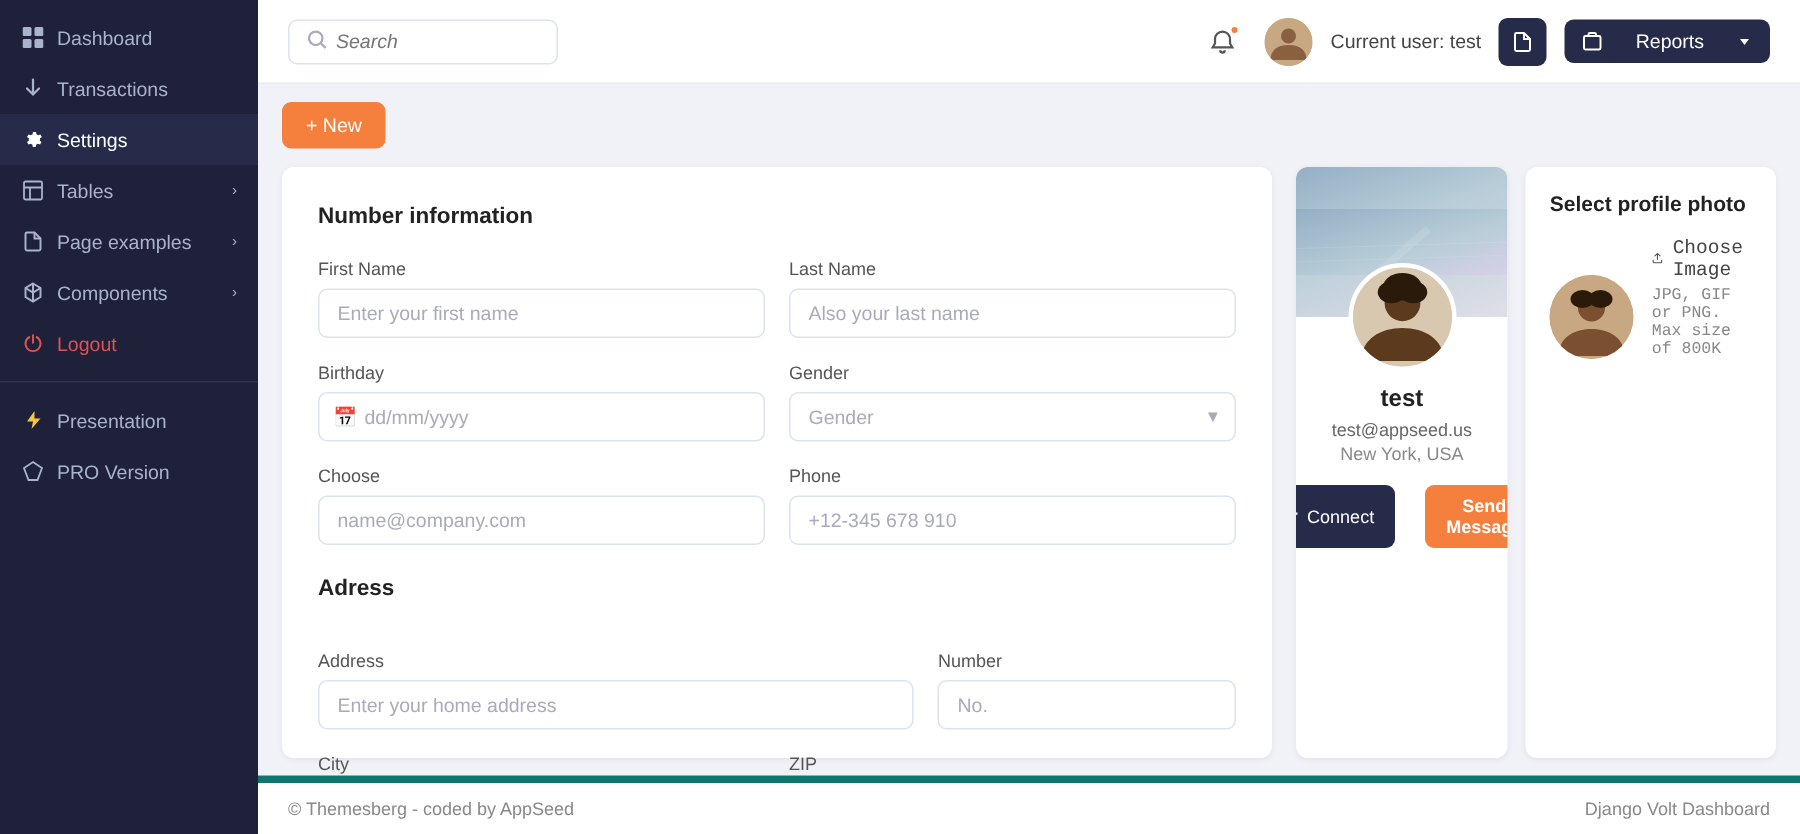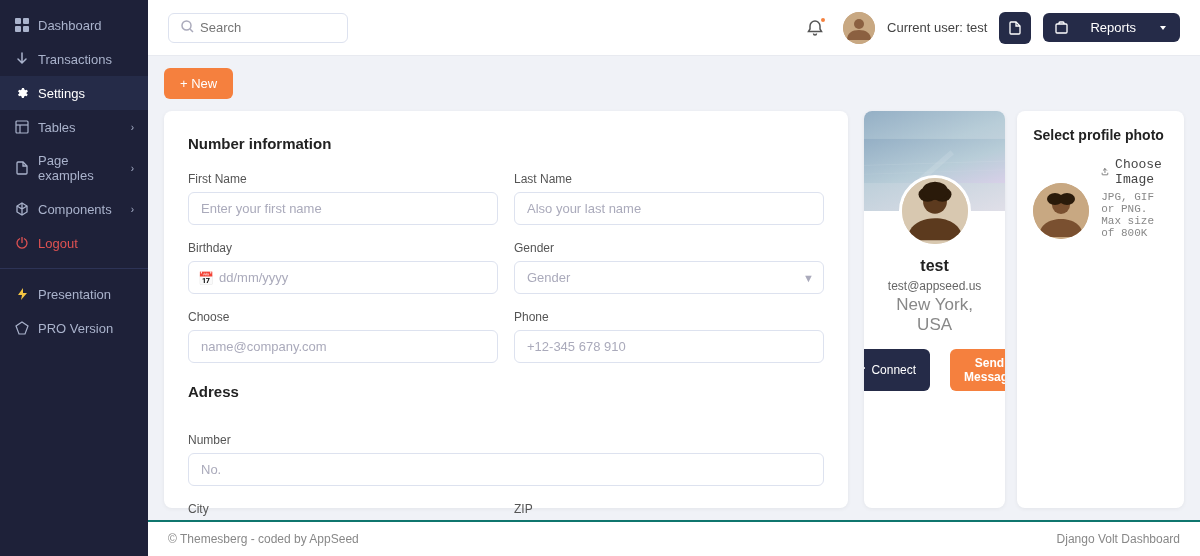--- a/index.html
+++ b/index.html
@@ -1,29 +1,29 @@
 <!DOCTYPE html>
 <html><head>
   <meta charset="utf-8">
   <style>
     * { box-sizing: border-box; margin: 0; padding: 0; }
     body { font-family: -apple-system, BlinkMacSystemFont, 'Segoe UI', sans-serif; background: #f0f2f7; display: flex; height: 556px; overflow: hidden; font-size: 13px; }
 
     
-    .sidebar { width: 148px; background: #1e2139; display: flex; flex-direction: column; height: 100%; flex-shrink: 0; }
+    .sidebar { width: 172px; background: #1e2139; display: flex; flex-direction: column; height: 100%; flex-shrink: 0; }
     .sidebar-nav { flex: 1; padding: 8px 0; }
     .sidebar-item { display: flex; align-items: center; gap: 8px; padding: 9px 14px; color: #aab3cc; cursor: pointer; font-size: 13px; }
     .sidebar-item.active { background: #252b48; color: #fff; }
     .sidebar-icon { width: 16px; height: 16px; display: flex; align-items: center; justify-content: center; flex-shrink: 0; }
     .sidebar-divider { border: none; border-top: 1px solid #2d3356; margin: 8px 0; }
 
     
     .header { background: #fff; height: 56px; display: flex; align-items: center; padding: 0 20px; gap: 12px; border-bottom: 1px solid #e8eaf0; flex-shrink: 0; }
     .search-box { display: flex; align-items: center; gap: 6px; border: 1px solid #dde2ef; border-radius: 6px; padding: 6px 12px; flex: 0 0 180px; background: #fff; }
-    .search-box input { border: none; outline: none; font-size: 13px; color: #555; width: 100%; }
+    .search-box input { border: none; outline: none; font-size: 13px; color: #555; width: 100%; font-style: italic; }
     .header-spacer { flex: 1; }
     .header-right { display: flex; align-items: center; gap: 12px; }
     .notif-btn { position: relative; width: 32px; height: 32px; display: flex; align-items: center; justify-content: center; cursor: pointer; }
     .notif-dot { position: absolute; top: 4px; right: 4px; width: 8px; height: 8px; background: #f5803e; border-radius: 50%; border: 2px solid #fff; }
     .user-avatar { width: 32px; height: 32px; border-radius: 50%; background: #c8a882; overflow: hidden; display: flex; align-items: center; justify-content: center; }
     .user-label { font-size: 13px; color: #444; }
     .reports-btn { display: flex; align-items: center; gap: 22px; background: #252b48; color: #fff; border: none; border-radius: 6px; padding: 7px 12px; cursor: pointer; font-size: 13px; }
     .file-btn { width: 32px; height: 32px; background: #252b48; border-radius: 6px; display: flex; align-items: center; justify-content: center; cursor: pointer; }
     .new-btn { background: #f5803e; color: #fff; border: none; border-radius: 6px; padding: 8px 16px; font-size: 13px; cursor: pointer; display: flex; align-items: center; gap: 4px; }
 
@@ -44,36 +44,36 @@
     .date-input-wrap .form-input { padding-left: 30px; }
 
     
     .profile-sidebar { width: 320px; display: flex; flex-direction: row; gap: 12px; flex-shrink: 0; }
     .profile-card { background: #fff; border-radius: 8px; overflow: hidden; box-shadow: 0 1px 4px rgba(0,0,0,0.06); }
     .profile-body { padding: 0 16px 20px; text-align: center; position: relative; }
     .profile-avatar-wrap { margin-top: -36px; display: flex; justify-content: center; margin-bottom: 10px; }
     .profile-avatar { width: 72px; height: 72px; border-radius: 50%; background: #d8c8b0; border: 3px solid #fff; overflow: hidden; display: flex; align-items: center; justify-content: center; }
     .profile-name { font-size: 16px; font-weight: 600; color: #222; margin-bottom: 4px; }
     .profile-email { font-size: 12px; color: #666; margin-bottom: 2px; }
-    .profile-location { font-size: 17px; color: #888; margin-bottom: 14px; }
+    .profile-location { font-size: 12px; color: #888; margin-bottom: 14px; }
     .profile-actions { display: flex; gap: 20px; justify-content: center; }
     .connect-btn { display: flex; align-items: center; gap: 5px; background: #252b48; color: #fff; border: none; border-radius: 6px; padding: 7px 14px; font-size: 12px; cursor: pointer; }
     .msg-btn { background: #f5803e; color: #fff; border: none; border-radius: 6px; padding: 7px 14px; font-size: 12px; cursor: pointer; font-weight: bold; }
 
     
     .photo-card { background: #fff; border-radius: 8px; padding: 16px; box-shadow: 0 1px 4px rgba(0,0,0,0.06); }
     .photo-title { font-size: 14px; font-weight: 600; color: #222; margin-bottom: 14px; }
     .photo-row { display: flex; align-items: flex-end; gap: 12px; font-family: Liberation Mono, monospace; }
     .photo-thumb { width: 56px; height: 56px; border-radius: 50%; background: #c8a882; overflow: hidden; flex-shrink: 0; }
     .photo-info { display: flex; flex-direction: column; gap: 4px; }
     .choose-image-label { font-size: 13px; color: #444; font-weight: 500; display: flex; align-items: center; gap: 6px; }
     .photo-hint { font-size: 11px; color: #888; }
 
     
-    .footer { background: #fff; border-top: 2px solid #0f766e; padding: 10px 20px; display: flex; justify-content: space-between; align-items: center; flex-shrink: 0; font-size: 12px; color: #888; }
+    .footer { background: #fff; border-top: 5px solid #0f766e; padding: 10px 20px; display: flex; justify-content: space-between; align-items: center; flex-shrink: 0; font-size: 12px; color: #888; }
 
     
     .content-wrapper { flex: 1; display: flex; flex-direction: column; overflow: hidden; }
     .content-header { padding: 12px 16px 0; display: flex; align-items: center; }
     .content-body { flex: 1; overflow-y: auto; padding: 12px 16px; display: flex; gap: 16px; }
 
     
     .banner-bg { width: 100%; height: 100px; background: linear-gradient(160deg, #94afc5 0%, #b8cdd8 40%, #e0dfe8 100%); position: relative; overflow: hidden; }
   </style>
 </head>
@@ -270,20 +270,24 @@
         </div>
         <div class="form-group">
           <label class="form-label">Phone</label>
           <input class="form-input" type="tel" placeholder="+12-345 678 910" style="">
         </div>
       </div>
 
       <div class="form-section-sub">Adress</div>
 
       <div class="form-row">
+        <div class="form-group" style="flex:2;">
+          <label class="form-label">Address</label>
+          <input class="form-input" type="text" placeholder="Enter your home address" style="">
+        </div>
         <div class="form-group" style="flex:1;">
           <label class="form-label">Number</label>
           <input class="form-input" type="text" placeholder="No." style="">
         </div>
       </div>
 
       <div class="form-row">
         <div class="form-group">
           <label class="form-label">City</label>
           <input class="form-input" type="text" placeholder="City" style="">

